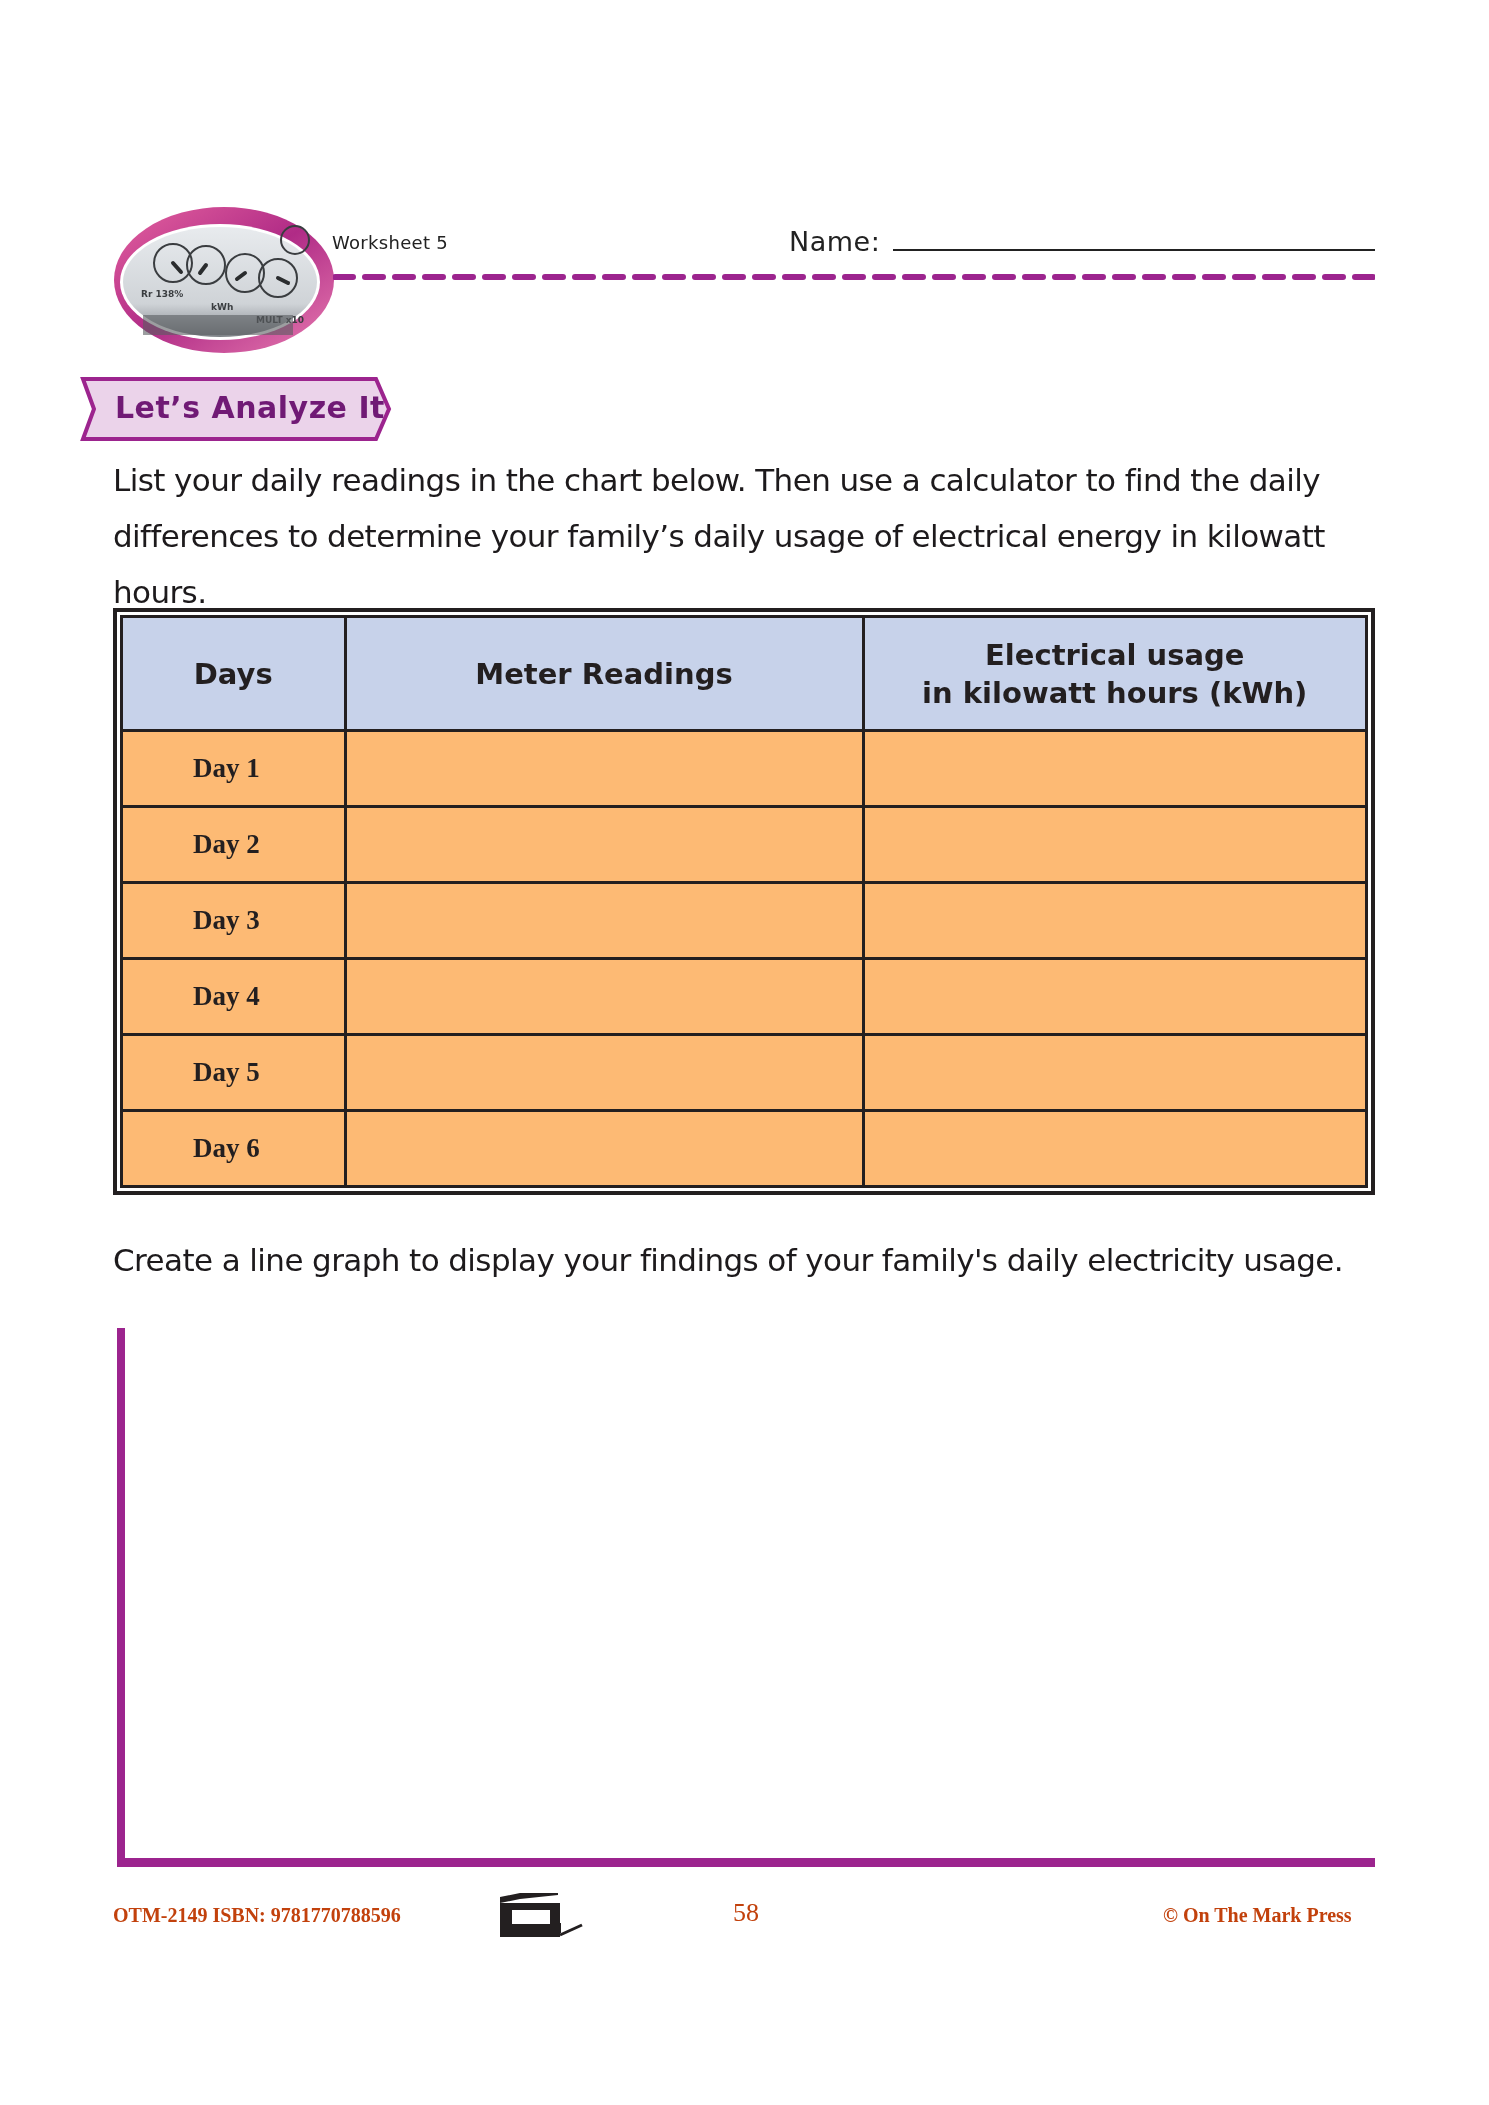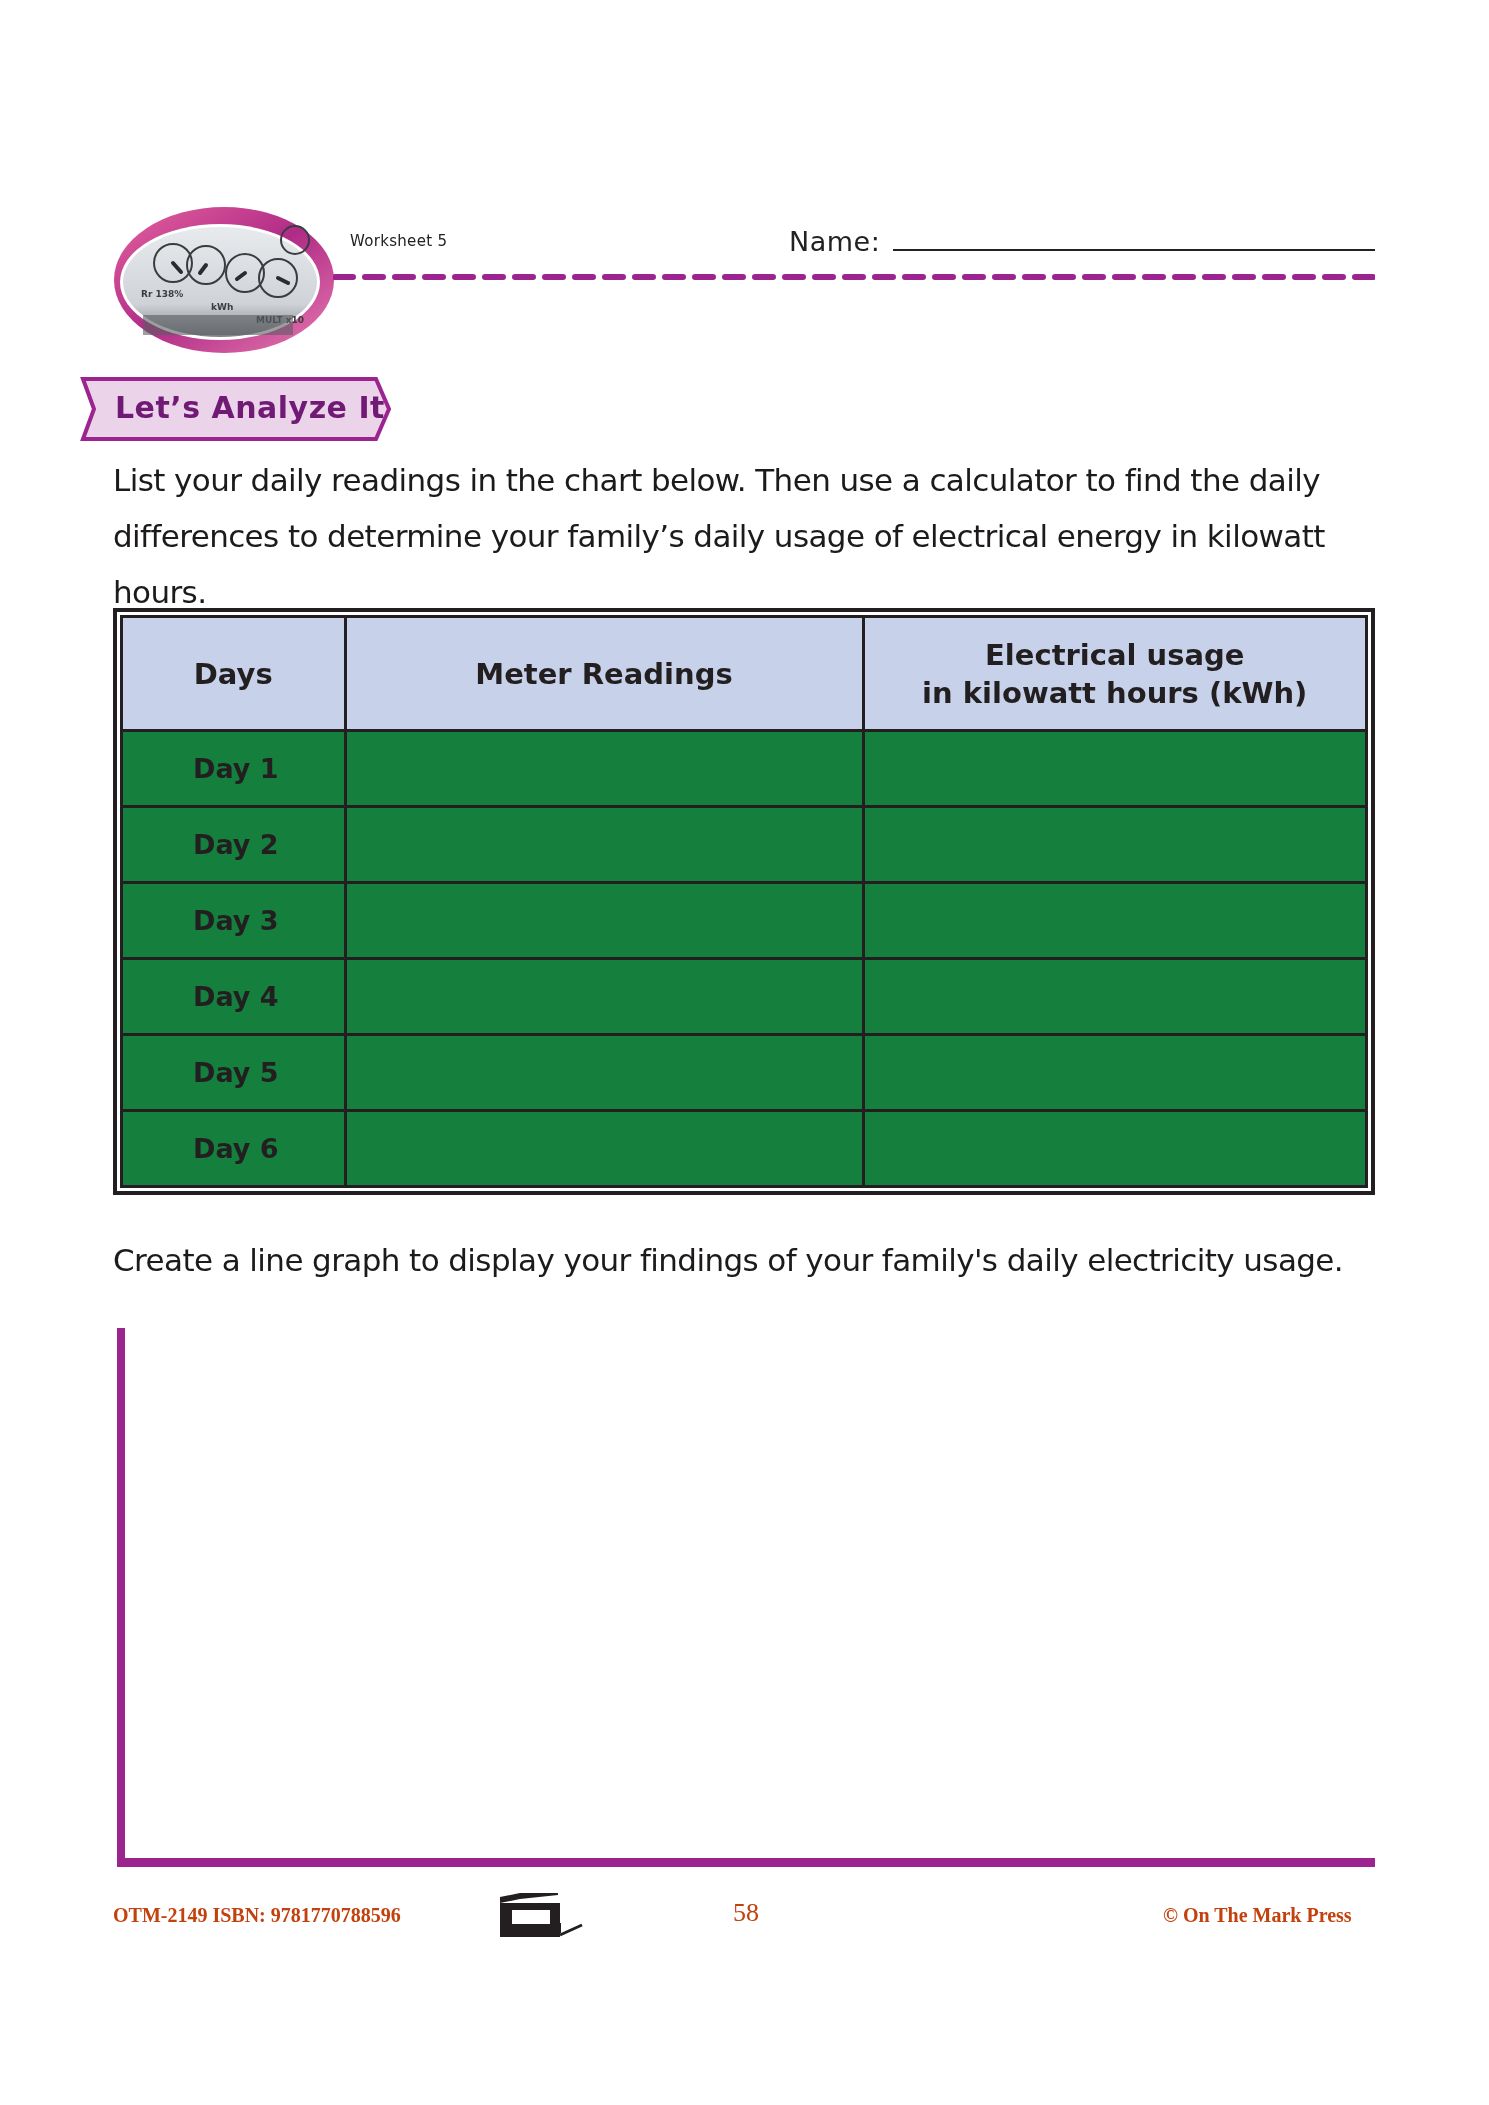--- a/index.html
+++ b/index.html
@@ -8,21 +8,21 @@
       background: #ffffff;
       position: relative;
       overflow: hidden;
       font-family: "DejaVu Sans", sans-serif;
       color: #1d1a1c;
     }
     .abs { position: absolute; }
 
     
     .meter-logo { left: 113px; top: 205px; width: 222px; height: 150px; }
-    .worksheet-label { left: 350px; top: 232px; font-size: 15px; letter-spacing: 0.3px; color: #222; }
+    .worksheet-label { left: 332px; top: 232px; font-size: 18px; letter-spacing: 0.3px; color: #222; }
     .name-label { left: 789px; top: 226px; font-size: 27px; letter-spacing: 0.5px; color: #222; }
     .name-line { left: 893px; top: 249px; width: 482px; height: 0; border-top: 2px solid #222; }
     .dash-line { left: 333px; top: 274px; width: 1042px; height: 6px; }
 
     
     .banner { left: 80px; top: 376px; width: 312px; height: 66px; }
     .banner-text { left: 115px; top: 390px; font-size: 30px; font-weight: bold; letter-spacing: 0.5px; color: #701a75; }
 
     
     .instructions {
@@ -49,21 +49,21 @@
     }
     table.usage tr:first-child th { border-top: none; }
     table.usage th:first-child, table.usage td:first-child { border-left: none; }
     table.usage th:last-child, table.usage td:last-child { border-right: none; }
     table.usage tr:last-child td { border-bottom: none; }
     table.usage th {
       background: #c7d2ea;
       font-size: 29px; font-weight: bold; color: #231f20;
       line-height: 38px; height: 98px; text-align: center;
     }
-    table.usage td { height: 64px; background: #15803d; }
+    table.usage td { height: 64px; background: #fdba74; font-family: Liberation Serif, serif; }
     table.usage td.day-cell {
       font-size: 27px; font-weight: bold; text-align: left; padding-left: 70px;
       color: #231f20;
     }
 
     
     .graph-prompt {
       left: 113px; top: 1242px; font-size: 31px; letter-spacing: -0.6px; color: #1d1a1c;
     }
     .y-axis { left: 117px; top: 1328px; width: 8px; height: 539px; background: #9c248e; }

